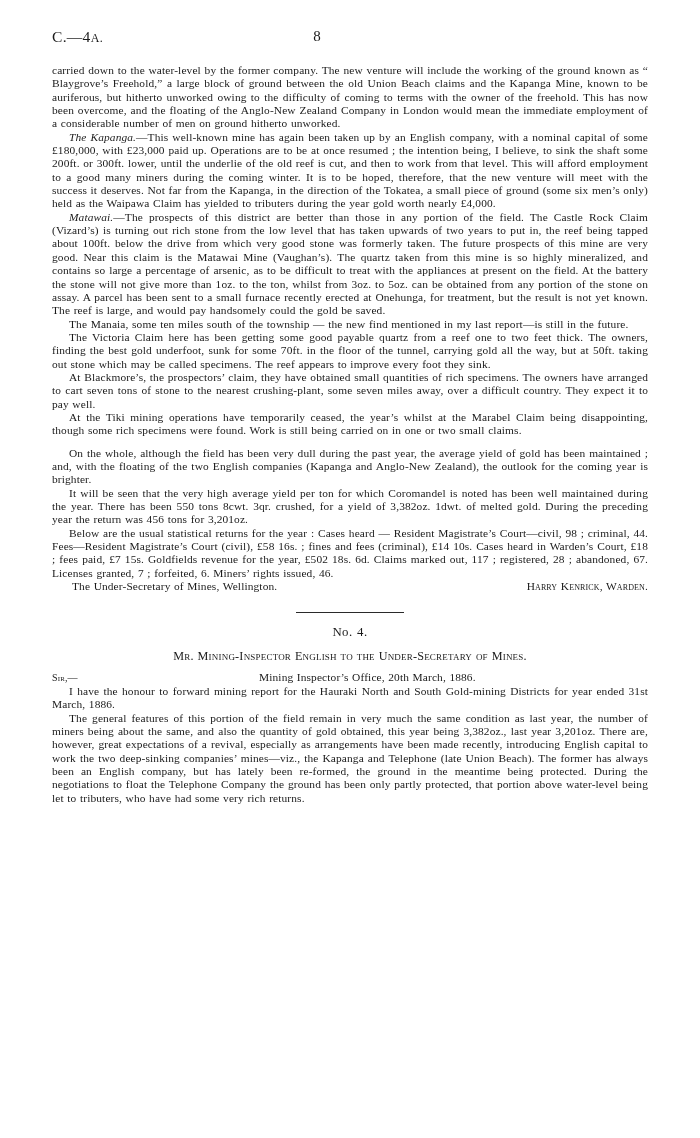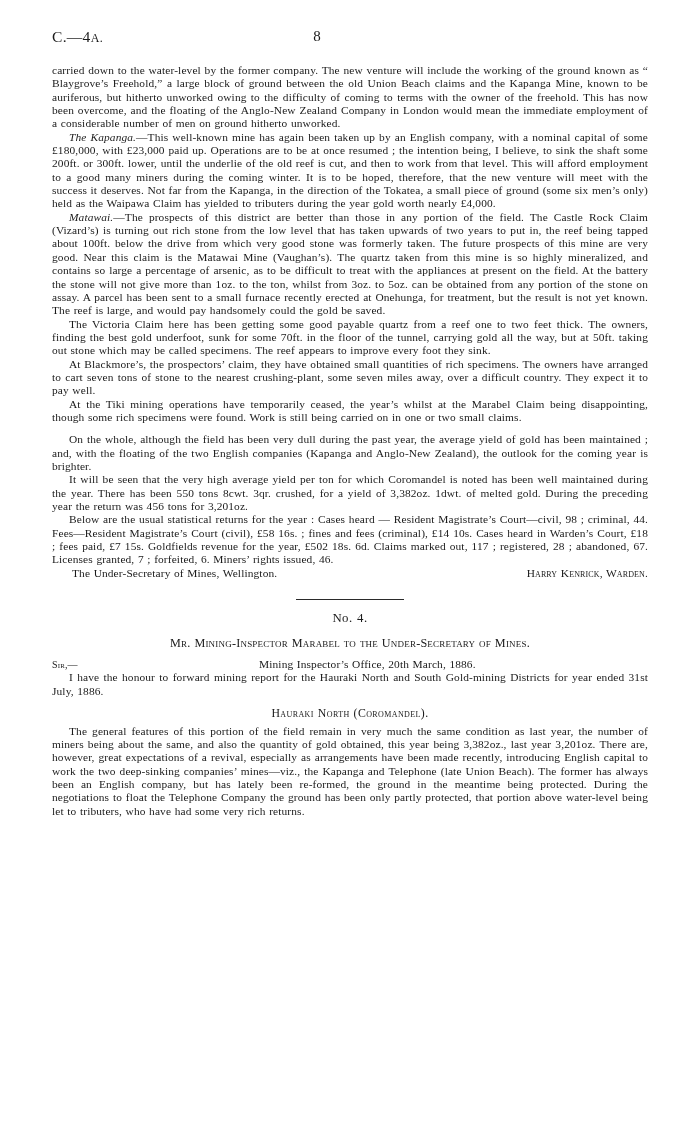--- a/index.html
+++ b/index.html
@@ -146,20 +146,21 @@
   <div class="header">
     <div class="folio-left"><span>C.—4</span><span class="sm sc">A.</span></div>
     <div class="folio-center">8</div>
   </div>
 
   <div class="body-col">
 
     <p class="noindent">carried down to the water-level by the former company.  The new venture will include the working of the ground known as “ Blaygrove’s Freehold,” a large block of ground between the old Union Beach claims and the Kapanga Mine, known to be auriferous, but hitherto unworked owing to the difficulty of coming to terms with the owner of the freehold.  This has now been overcome, and the floating of the Anglo-New Zealand Company in London would mean the immediate employment of a considerable number of men on ground hitherto unworked.</p>
     <p><span class="it">The Kapanga.</span><span>—This well-known mine has again been taken up by an English company, with a nominal capital of some £180,000, with £23,000 paid up.  Operations are to be at once resumed ; the intention being, I believe, to sink the shaft some 200ft. or 300ft. lower, until the underlie of the old reef is cut, and then to work from that level.  This will afford employment to a good many miners during the coming winter.  It is to be hoped, therefore, that the new venture will meet with the success it deserves.  Not far from the Kapanga, in the direction of the Tokatea, a small piece of ground (some six men’s only) held as the Waipawa Claim has yielded to tributers during the year gold worth nearly £4,000.</span></p>
     <p><span class="it">Matawai.</span><span>—The prospects of this district are better than those in any portion of the field.  The Castle Rock Claim (Vizard’s) is turning out rich stone from the low level that has taken upwards of two years to put in, the reef being tapped about 100ft. below the drive from which very good stone was formerly taken.  The future prospects of this mine are very good.  Near this claim is the Matawai Mine (Vaughan’s).  The quartz taken from this mine is so highly mineralized, and contains so large a percentage of arsenic, as to be difficult to treat with the appliances at present on the field.  At the battery the stone will not give more than 1oz. to the ton, whilst from 3oz. to 5oz. can be obtained from any portion of the stone on assay.  A parcel has been sent to a small furnace recently erected at Onehunga, for treatment, but the result is not yet known.  The reef is large, and would pay handsomely could the gold be saved.</span></p>
+    <p>The Manaia, some ten miles south of the township — the new find mentioned in my last report—is still in the future.</p>
     <p>The Victoria Claim here has been getting some good payable quartz from a reef one to two feet thick.  The owners, finding the best gold underfoot, sunk for some 70ft. in the floor of the tunnel, carrying gold all the way, but at 50ft. taking out stone which may be called specimens.  The reef appears to improve every foot they sink.</p>
     <p>At Blackmore’s, the prospectors’ claim, they have obtained small quantities of rich specimens.  The owners have arranged to cart seven tons of stone to the nearest crushing-plant, some seven miles away, over a difficult country.  They expect it to pay well.</p>
     <p>At the Tiki mining operations have temporarily ceased, the year’s whilst at the Marabel Claim being disappointing, though some rich specimens were found.  Work is still being carried on in one or two small claims.</p>
 
     <div class="gap"></div>
 
     <p>On the whole, although the field has been very dull during the past year, the average yield of gold has been maintained ; and, with the floating of the two English companies (Kapanga and Anglo-New Zealand), the outlook for the coming year is brighter.</p>
     <p>It will be seen that the very high average yield per ton for which Coromandel is noted has been well maintained during the year.  There has been 550 tons 8cwt. 3qr. crushed, for a yield of 3,382oz. 1dwt. of melted gold.  During the preceding year the return was 456 tons for 3,201oz.</p>
     <p>Below are the usual statistical returns for the year : Cases heard — Resident Magistrate’s Court—civil, 98 ; criminal, 44.  Fees—Resident Magistrate’s Court (civil), £58 16s. ; fines and fees (criminal), £14 10s.  Cases heard in Warden’s Court, £18 ; fees paid, £7 15s.  Goldfields revenue for the year, £502 18s. 6d.  Claims marked out, 117 ; registered, 28 ; abandoned, 67.  Licenses granted, 7 ; forfeited, 6.  Miners’ rights issued, 46.</p>
 
@@ -167,27 +168,26 @@
     <span class="sig-line">
       <span class="l">The Under-Secretary of Mines, Wellington.</span>
       <span class="r sc">Harry Kenrick, Warden.</span>
     </span>
 
     <div class="rule-wrap">
       <span class="rule"></span>
     </div>
 
     <span class="center no4">No. 4.</span>
-    <span class="center heading-line sc">Mr. Mining-Inspector Marabel to the Under-Secretary of Mines.</span>
+    <span class="center heading-line sc">Mr. Mining-Inspector English to the Under-Secretary of Mines.</span>
 
     <div class="salut-row">
       <span class="sir">Sir,—</span>
       <span class="office">Mining Inspector’s Office, 20th March, 1886.</span>
     </div>
 
-    <p>I have the honour to forward mining report for the Hauraki North and South Gold-mining Districts for year ended 31st July, 1886.</p>
+    <p>I have the honour to forward mining report for the Hauraki North and South Gold-mining Districts for year ended 31st March, 1886.</p>
 
-    <span class="center subhead sc">Hauraki North  (Coromandel).</span>
 
     <p>The general features of this portion of the field remain in very much the same condition as last year, the number of miners being about the same, and also the quantity of gold obtained, this year being 3,382oz., last year 3,201oz.    There are, however, great expectations of a revival, especially as arrangements have been made recently, introducing English capital to work the two deep-sinking companies’ mines—viz., the Kapanga and Telephone (late Union Beach).  The former has always been an English company, but has lately been re-formed, the ground in the meantime being protected.  During the negotiations to float the Telephone Company the ground has been only partly protected, that portion above water-level being let to tributers, who have had some very rich returns.</p>
 
   </div>
 </div>
 
 </body></html>

